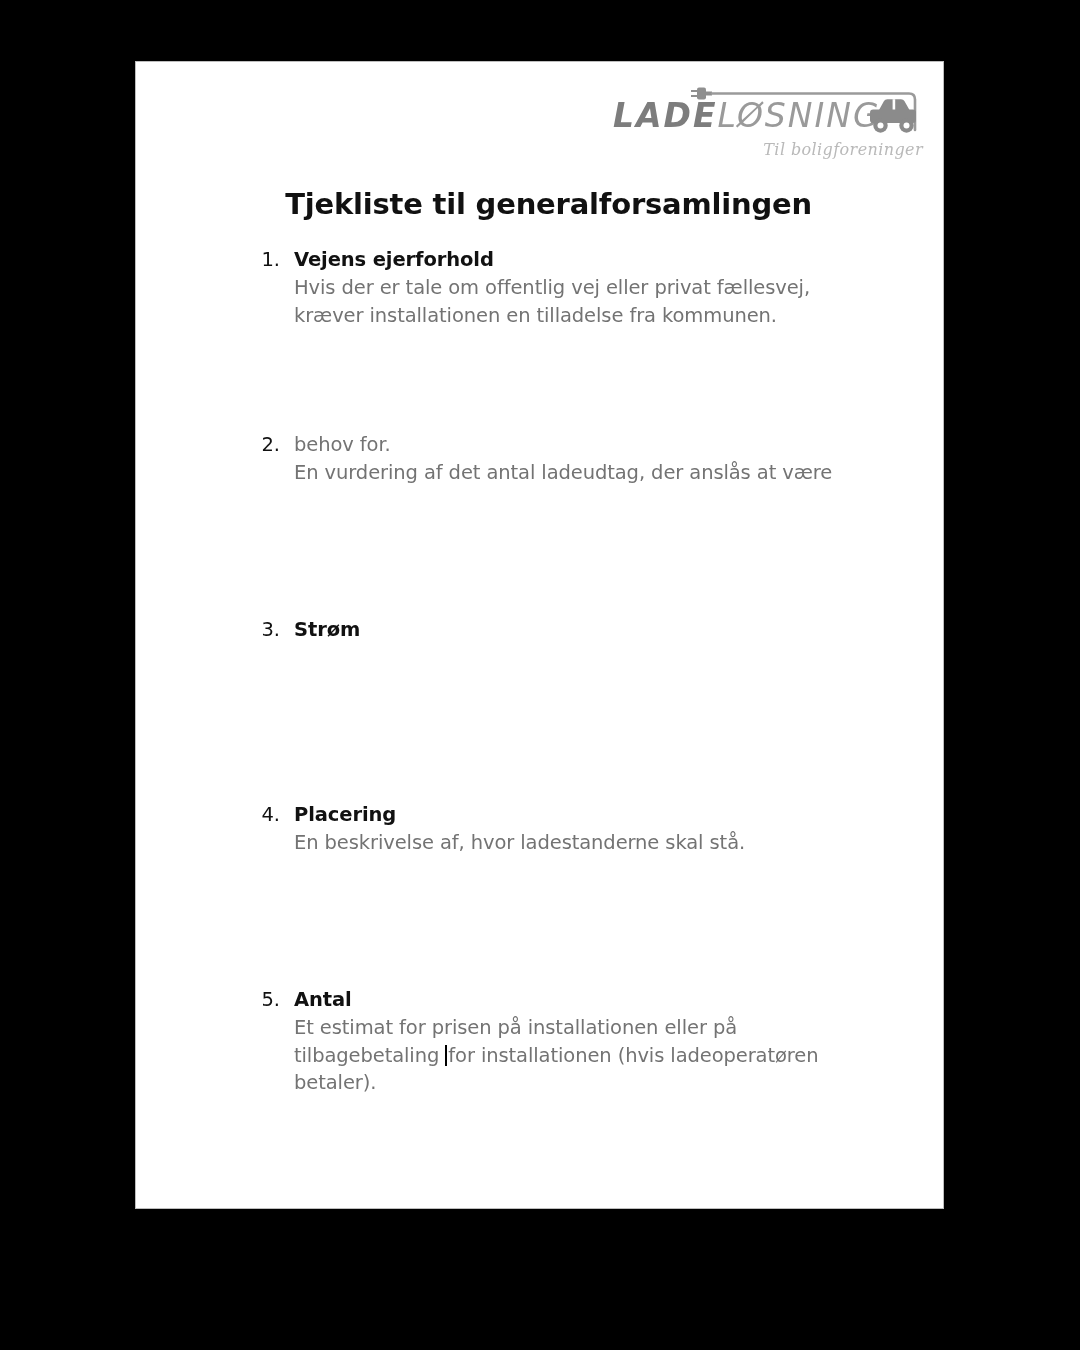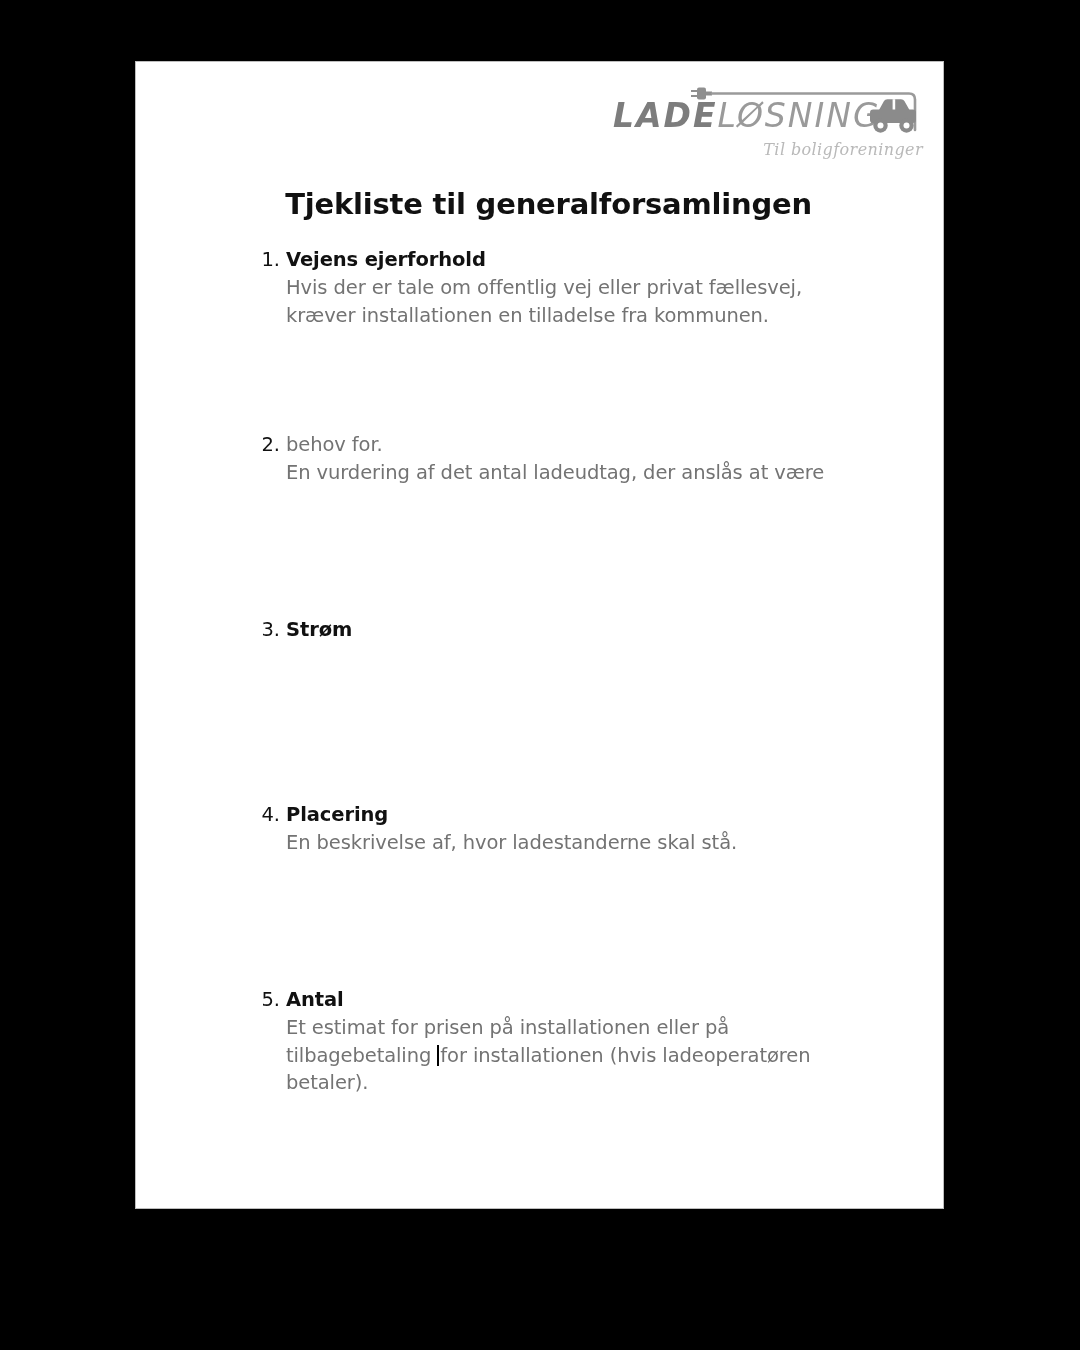--- a/index.html
+++ b/index.html
@@ -126,21 +126,21 @@
     top: 0px;
     width: 26px;
     text-align: right;
     font-family: "DejaVu Sans", sans-serif;
     font-size: 19.5px;
     line-height: 28px;
     color: #111111;
   }
 
   .item-body {
-    margin-left: 32px;
+    margin-left: 40px;
   }
 
   .item-heading {
     font-family: "DejaVu Sans", sans-serif;
     font-weight: bold;
     font-size: 19.5px;
     line-height: 28px;
     color: #111111;
     letter-spacing: -0.1px;
   }

